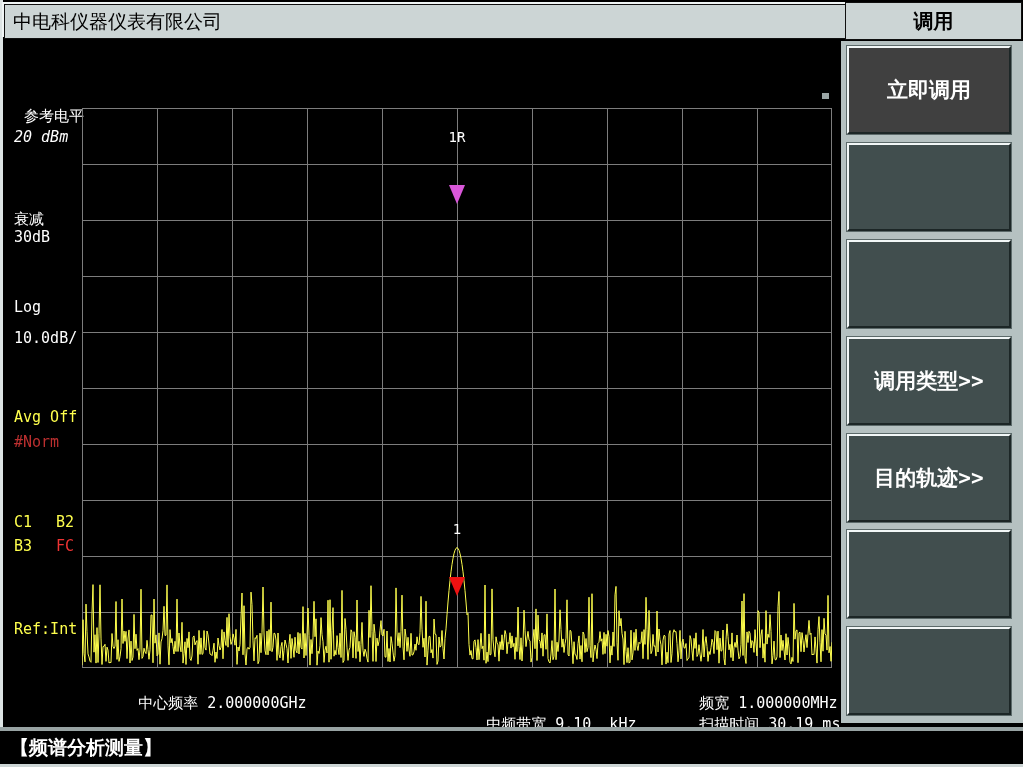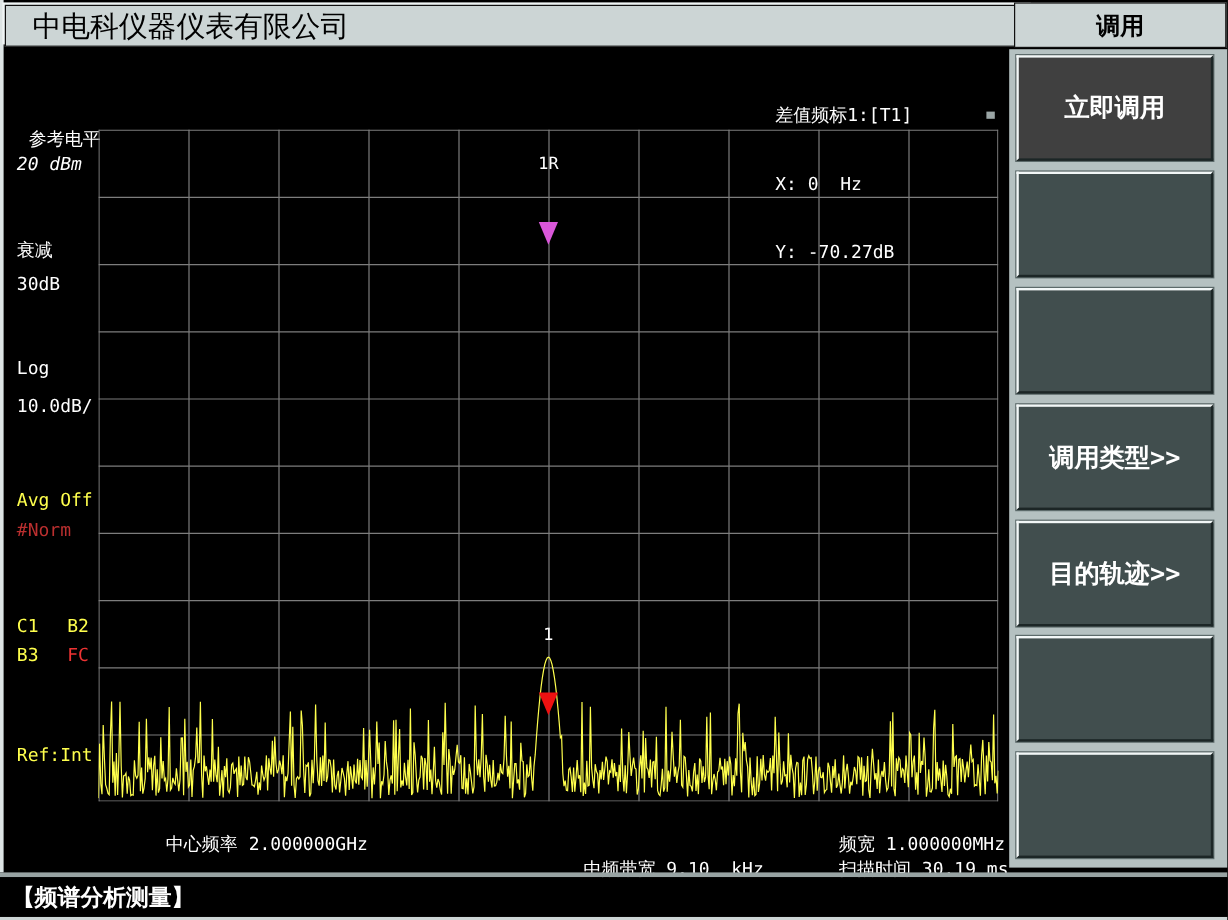--- a/index.html
+++ b/index.html
@@ -3,32 +3,32 @@
 <meta charset="utf-8">
 <style>
   html,body{margin:0;padding:0;background:#222;}
   .screen{position:relative;width:1023px;height:767px;background:#000;
           font-family:"DejaVu Sans Mono","Liberation Mono",monospace;overflow:hidden;}
   .frame-left{position:absolute;left:0;top:0;width:3px;height:727px;background:#dde4e4;}
   .frame-bottom{position:absolute;left:0;top:764px;width:1023px;height:3px;background:#ccd5d5;}
 
   .title-bar{position:absolute;left:4px;top:4px;width:833px;height:33px;background:#ccd5d5;
              border:1px solid #101010;box-shadow:-2px -2px 0 #f0f5f5;
-             display:flex;align-items:center;padding-left:22px;font-size:24px;color:#000;}
+             display:flex;align-items:center;padding-left:8px;font-size:19px;color:#000;}
   .menu-title{position:absolute;left:845px;top:2px;width:175px;height:36px;background:#ccd5d5;
               border:1px solid #101010;display:flex;align-items:center;justify-content:center;
               font-size:20px;font-weight:bold;color:#000;}
 
   .main-display{position:absolute;left:8px;top:44px;width:830px;height:682px;background:#000;color:#fff;}
 
   .marker-readout{position:absolute;left:638px;top:5px;font-size:15px;line-height:19px;color:#fff;white-space:pre;}
 
   .lp{position:absolute;font-size:15px;white-space:pre;color:#fff;}
   .lp-ref-label{left:16px;top:63px}   .lp-ref-value{left:6px;top:84px}
-  .lp-att-label{left:6px;top:155px}  .lp-att-value{left:6px;top:184px}
+  .lp-att-label{left:6px;top:166px}  .lp-att-value{left:6px;top:184px}
   .lp-log{left:6px;top:254px}        .lp-scale{left:6px;top:285px}
   .lp-avg{left:6px;top:364px}        .lp-norm{left:6px;top:389px}
   .lp-c1{left:6px;top:469px}         .lp-b2{left:48px;top:469px}
   .lp-b3{left:6px;top:493px}         .lp-fc{left:48px;top:493px}
   .lp-refint{left:6px;top:576px}
 
   .plot-wrap{position:absolute;left:74px;top:64px;width:750px;height:560px;}
   .plot-wrap svg{position:absolute;left:0;top:0;}
   .indicator{position:absolute;left:814px;top:49px;width:7px;height:6px;background:#9aa5a5;}
 
@@ -64,25 +64,20 @@
   <div class="title-bar">
     <span>中电科仪器仪表有限公司</span>
   </div>
 
   <div class="menu-title">
     <span>调用</span>
   </div>
 
   <div class="main-display">
 
-    <div class="marker-readout">
-      <div>差值频标1:[T1]</div>
-      <div>X: 0  Hz</div>
-      <div>Y: -70.27dB</div>
-    </div>
 
     <div class="lp lp-ref-label" style="color: rgb(255, 255, 255);">参考电平</div>
     <div class="lp lp-ref-value" style="color: rgb(255, 255, 255); font-style: italic;">20 dBm</div>
     <div class="lp lp-att-label" style="color: rgb(255, 255, 255);">衰减</div>
     <div class="lp lp-att-value" style="color: rgb(255, 255, 255);">30dB</div>
     <div class="lp lp-log" style="color: rgb(255, 255, 255);">Log</div>
     <div class="lp lp-scale" style="color: rgb(255, 255, 255);">10.0dB/</div>
     <div class="lp lp-avg" style="color: rgb(255, 255, 77);">Avg Off</div>
     <div class="lp lp-norm" style="color: rgb(187, 47, 47);">#Norm</div>
     <div class="lp lp-c1" style="color: rgb(255, 255, 77);">C1</div>

